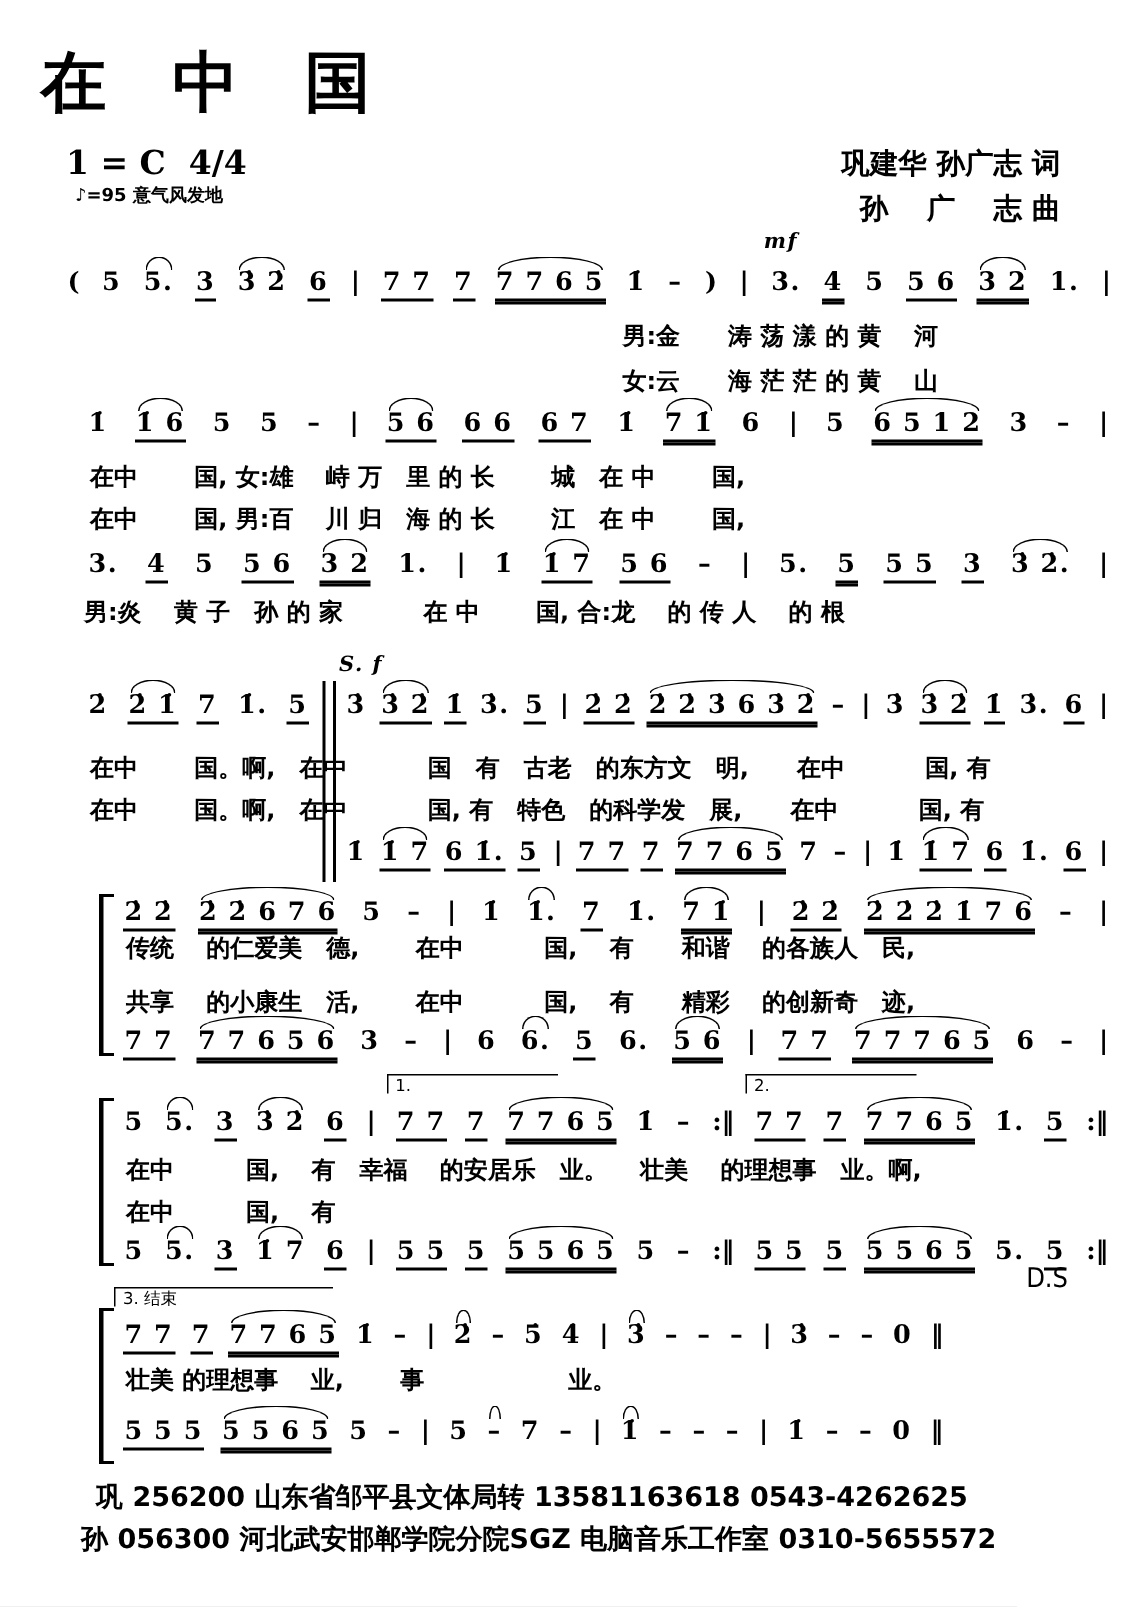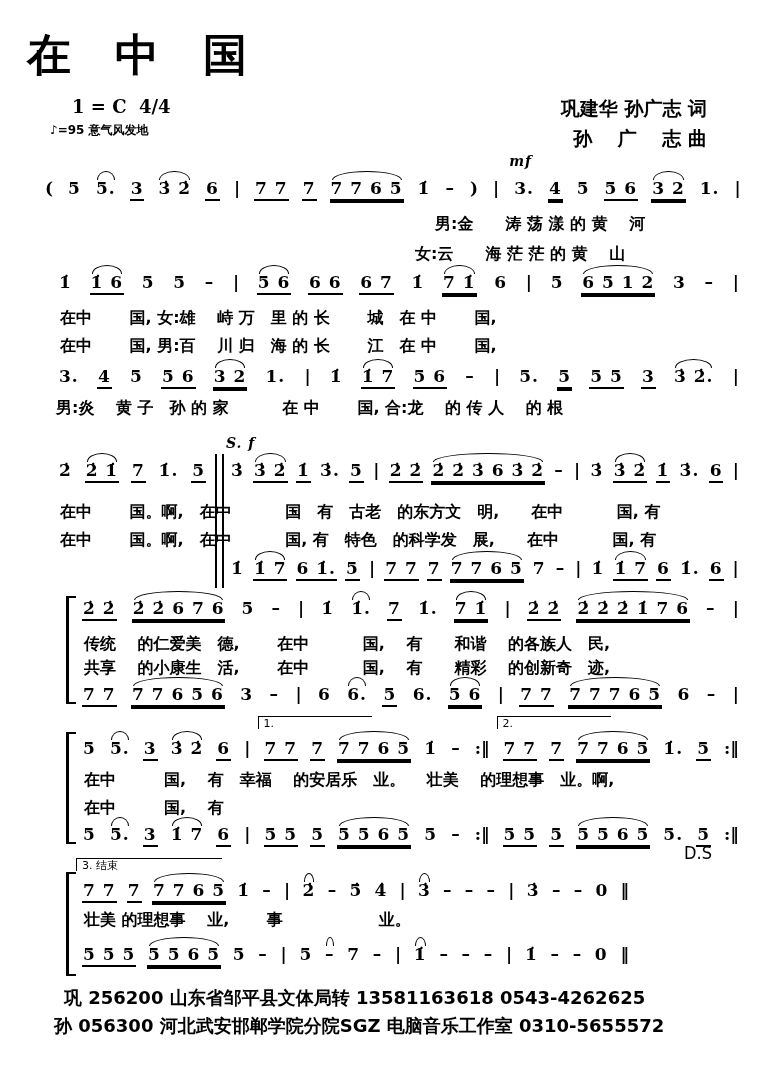--- a/index.html
+++ b/index.html
@@ -2,22 +2,22 @@
 <html><head>
 <meta charset="utf-8">
 <style>
   html,body{margin:0;padding:0;background:#e8e8e8;}
   .sheet{position:relative;width:762px;height:1071px;background:#ffffff;color:#000;
          font-family:"DejaVu Sans",sans-serif;overflow:hidden;margin:0 auto;}
 
   
   .title{position:absolute;top:26px;left:0;width:100%;text-align:left;
          font-size:44px;font-weight:bold;white-space:pre;padding-left:27px;}
-  .keysig{position:absolute;left:72px;top:96px;font-family:"DejaVu Serif",serif;
-          font-weight:bold;font-size:18px;white-space:pre;}
+  .keysig{position:absolute;left:44px;top:96px;font-family:"DejaVu Serif",serif;
+          font-weight:bold;font-size:22px;white-space:pre;}
   .tempo{position:absolute;left:50px;top:122px;font-weight:bold;font-size:12px;white-space:pre;}
   .credit1{position:absolute;right:55px;top:96px;font-weight:bold;font-size:19px;white-space:pre;}
   .credit2{position:absolute;right:55px;top:126px;font-weight:bold;font-size:19px;white-space:pre;}
 
   
   .notes{position:absolute;display:flex;justify-content:space-between;align-items:baseline;
          font-family:"DejaVu Serif",serif;font-weight:bold;font-size:17px;line-height:1;}
   .tok{position:relative;white-space:pre;letter-spacing:1px;padding:0 1px 2px 1px;}
   .tok.bar{letter-spacing:0;}
   .u1{border-bottom:2px solid #000;}
@@ -44,41 +44,41 @@
   .dbar{position:absolute;width:5px;border-left:2px solid #000;border-right:2px solid #000;}
 
   .dsmark{position:absolute;font-family:"DejaVu Sans",sans-serif;font-size:18px;
           font-stretch:condensed;letter-spacing:0;}
 
   .footer1{position:absolute;left:64px;top:986px;font-weight:bold;font-size:18px;white-space:pre;}
   .footer2{position:absolute;left:54px;top:1014px;font-weight:bold;font-size:18px;white-space:pre;}
 
   
   #line-a{left:44px;right:20px;top:180px;}
-  #line-a-l1{left:415px;top:216px;margin-left:20px;}
+  #line-a-l1{left:415px;top:216px;}
   #line-a-l2{left:415px;top:246px;}
   #line-b{left:58px;right:22px;top:274px;}
   #line-b-l1{left:60px;top:310px;}
   #line-b-l2{left:60px;top:338px;}
   #line-c{left:58px;right:22px;top:368px;}
   #line-c-l1{left:56px;top:400px;}
   #line-c-l2{left:56px;top:428px;}
 
   #sys1{top:452px;height:142px;}
   #sys1 .upper-pre{left:0;width:148px;top:10px;}
   #sys1 .upper-main{left:172px;right:0;top:10px;}
   #sys1 .dbar{left:157px;top:2px;height:134px;}
   #sys1 .l1{left:2px;top:52px;}
   #sys1 .l2{left:2px;top:80px;}
   #sys1 .lower{left:172px;right:0;top:108px;}
 
   #sys2{top:596px;height:112px;}
   #sys2 .lbracket{left:8px;top:0;height:108px;}
   #sys2 .upper{left:24px;right:0;top:4px;}
-  #sys2 .l1{left:26px;top:40px;}
+  #sys2 .l1{left:26px;top:28px;}
   #sys2 .l2{left:26px;top:64px;}
   #sys2 .lower{left:24px;right:0;top:90px;}
 
   #sys3{top:716px;height:136px;}
   #sys3 .lbracket{left:8px;top:16px;height:112px;}
   #sys3 .upper{left:24px;right:0;top:24px;}
   #sys3 .l1{left:26px;top:56px;}
   #sys3 .l2{left:26px;top:84px;}
   #sys3 .lower{left:24px;right:0;top:110px;}
   #sys3 .dsmark{right:28px;top:126px;}

